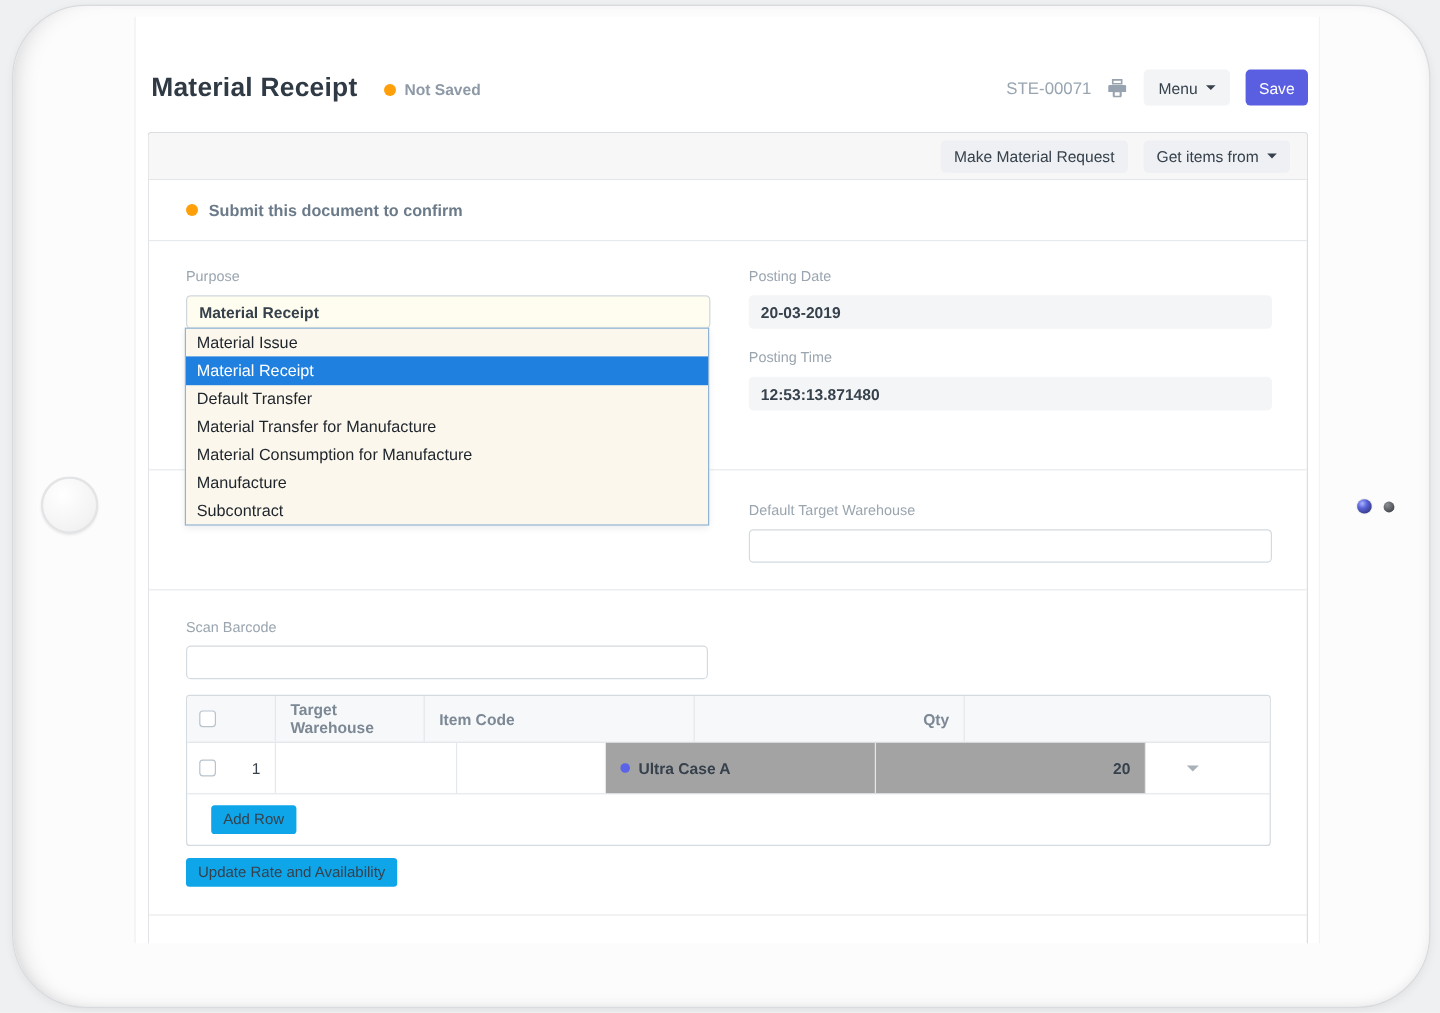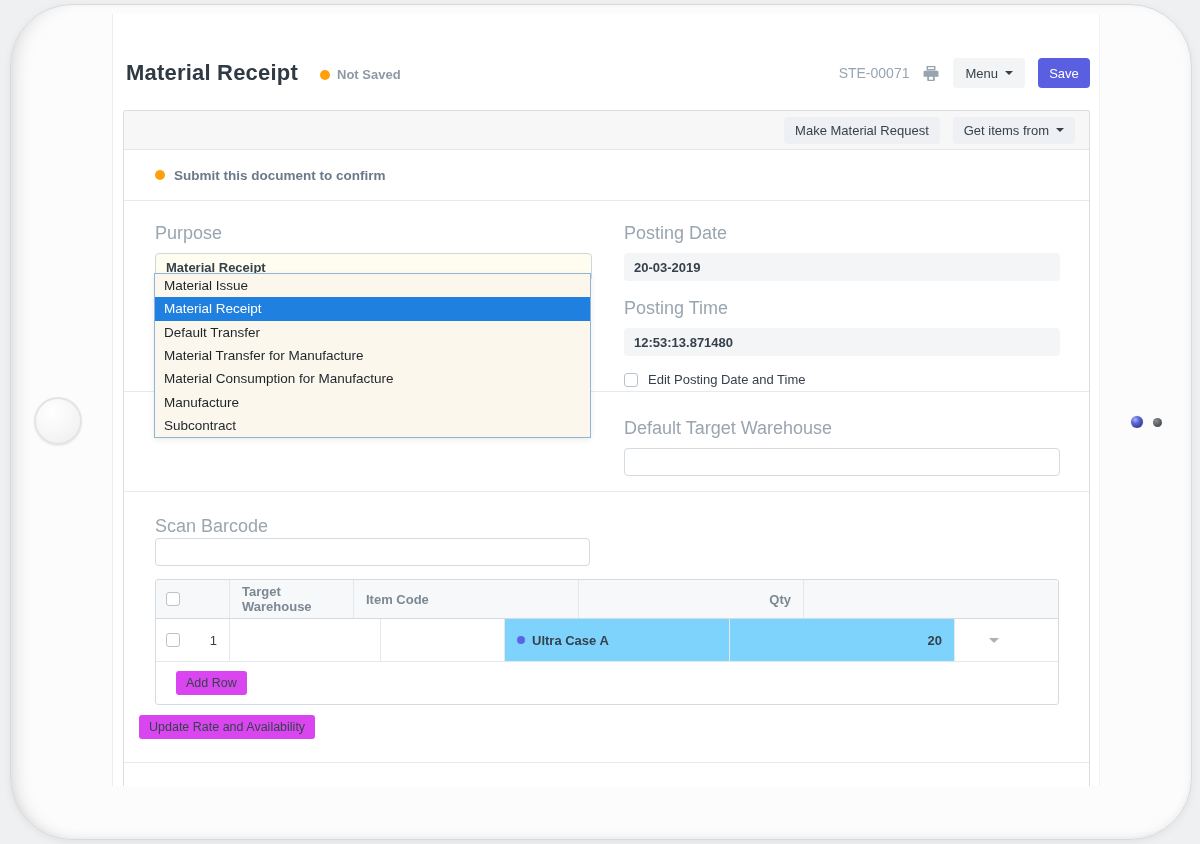--- a/index.html
+++ b/index.html
@@ -103,21 +103,21 @@
 
   .section { position: relative; border-bottom: 1px solid #e6eaed; }
   .section-1 { height: 191px; }
   .section-2 { height: 100px; }
   .section-3 { height: 271px; }
   .section-4 { height: 47px; border-bottom: none; }
 
   .col-left  { position: absolute; left: 31px;  width: 437px; }
   .col-right { position: absolute; left: 500px; width: 436px; }
 
-  .field-label { display: block; font-size: 18px; color: #9aa5af; margin-bottom: 9px; }
+  .field-label { display: block; font-size: 12px; color: #9aa5af; margin-bottom: 9px; }
   .control {
     width: 100%; height: 28px; border-radius: 4px;
     font-size: 13px; color: #36414c; padding: 0 10px;
     display: flex; align-items: center;
   }
   .control-select { border: 1px solid #cfd7dd; background: #fffdf0; font-weight: 700; }
   .control-readonly { background: #f4f5f6; border: none; font-weight: 700; }
   .control-input { border: 1px solid #d3dae0; background: #fff; }
 
   .checkbox-row { display: flex; align-items: center; gap: 10px; }
@@ -151,37 +151,37 @@
   .gc { display: flex; align-items: center; border-right: 1px solid #e3e8ec; padding: 0 12px; overflow: hidden; }
   .gc:last-child { border-right: none; }
   .gc-1 { width: 74px; justify-content: space-between; padding: 0 12px 0 10px; }
   .gc-2 { width: 151px; }
   .gc-3 { width: 124px; }
   .gc-4 { width: 225px; }
   .gc-5 { width: 225px; justify-content: flex-end; }
   .gc-6 { width: 77px; justify-content: center; }
   .grid-header .gc { font-size: 13px; font-weight: 700; color: #7c8894; }
   .grid-body .gc { font-size: 13px; color: #36414c; }
-  .cell-mandatory { background: #7dd3fc; }
+  .cell-mandatory { background: #a3a3a3; }
   .row-idx { font-size: 13px; color: #36414c; }
   .item-cell { gap: 7px; font-weight: 700; }
   .dot-indigo { width: 8px; height: 8px; background: #5b64e8; flex: 0 0 auto; }
   .qty-val { font-weight: 700; margin-left: 18px; }
   .chevron-down {
     width: 0; height: 0;
     border-left: 5px solid transparent; border-right: 5px solid transparent;
     border-top: 5px solid #a9b2ba;
   }
   .grid-footer { height: 42px; display: flex; align-items: center; padding-left: 20px; }
   .btn-small {
     display: inline-flex; align-items: center;
-    background: #d946ef; border: none; border-radius: 3px;
+    background: #0ea5e9; border: none; border-radius: 3px;
     font-size: 12.5px; color: #36414c; height: 24px; padding: 0 10px; cursor: pointer;
   }
-  .update-rate-btn { position: absolute; left: 15px; top: 223px; }
+  .update-rate-btn { position: absolute; left: 31px; top: 223px; }
 
   .printer-svg { display: block; }
 </style>
 </head>
 <body>
 
 <div class="device"></div>
 <div class="home-button"></div>
 <div class="camera-dot"></div>
 <div class="sensor-dot"></div>
@@ -227,24 +227,20 @@
     <div class="section section-1">
       <div class="col-left">
         <label class="field-label" style="margin-top:22px;">Purpose</label>
         <div class="control control-select">Material Receipt</div>
       </div>
       <div class="col-right">
         <label class="field-label" style="margin-top:22px;">Posting Date</label>
         <div class="control control-readonly">20-03-2019</div>
         <label class="field-label" style="margin-top:17px;">Posting Time</label>
         <div class="control control-readonly">12:53:13.871480</div>
-        <div class="checkbox-row" style="margin-top:16px;">
-          <span class="checkbox"></span>
-          <span class="checkbox-label">Edit Posting Date and Time</span>
-        </div>
       </div>
     </div>
 
     <div class="section section-2">
       <div class="col-right">
         <label class="field-label" style="margin-top:26px;">Default Target Warehouse</label>
         <div class="control control-input"></div>
       </div>
     </div>
 

